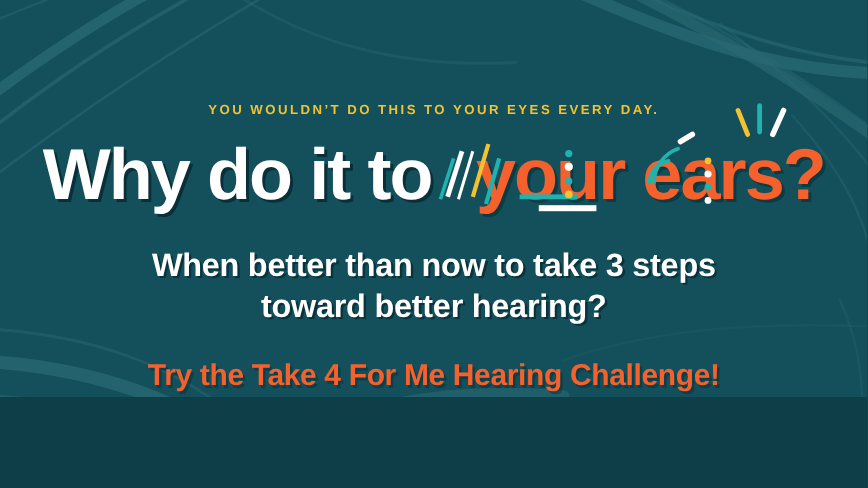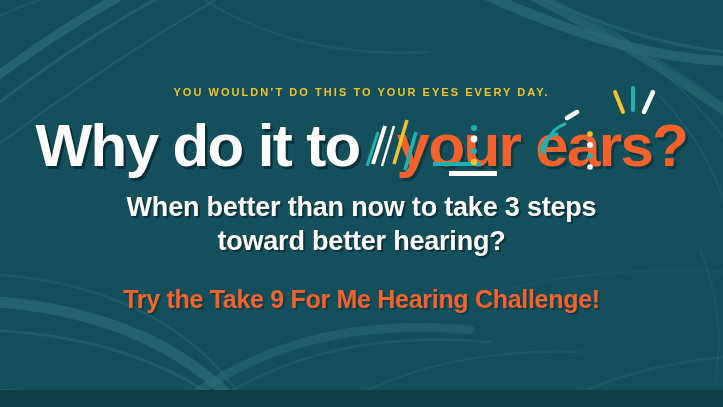--- a/index.html
+++ b/index.html
@@ -7,21 +7,21 @@
     padding: 0;
     background: #0e3f49;
   }
   body {
     font-family: "Liberation Sans", sans-serif;
   }
 
   .banner {
     position: relative;
     width: 723px;
-    height: 390px;
+    height: 331px;
     overflow: hidden;
     background: #13505b;
   }
 
   .bg-art {
     position: absolute;
     inset: 0;
     width: 723px;
     height: 407px;
     pointer-events: none;
@@ -80,21 +80,21 @@
     left: 0;
     top: -34px;
     width: 723px;
     height: 120px;
     pointer-events: none;
     overflow: visible;
   }
 
   
   .subhead {
-    margin-top: 14px;
+    margin-top: 28px;
     font-size: 27px;
     font-weight: bold;
     line-height: 1.26;
     color: #ffffff;
     text-align: center;
     letter-spacing: -0.2px;
     text-shadow: 2px 2px 0 rgba(8, 42, 50, 0.75);
   }
   .subhead .line2 { display: block; }
 
@@ -203,16 +203,16 @@
           <line x1="292" y1="10" x2="283" y2="30" stroke="#ffffff" stroke-width="4.5"></line>
         </g>
       </svg>
     </div>
 
     <div class="subhead">
       <span>When better than now to take 3 steps</span>
       <span class="line2">toward better hearing?</span>
     </div>
 
-    <div class="cta">Try the Take 9 For Me Hearing Challenge!</div>
+    <div class="cta">Try the Take 4 For Me Hearing Challenge!</div>
 
   </div>
 </div>
 
 </body></html>

